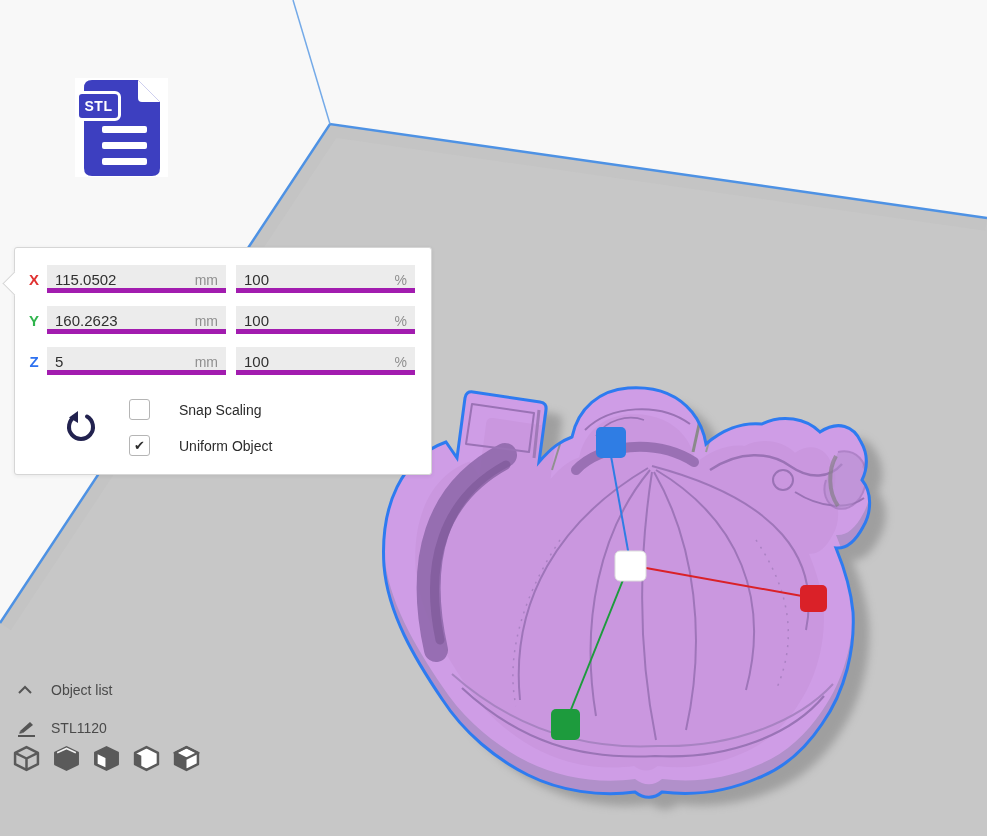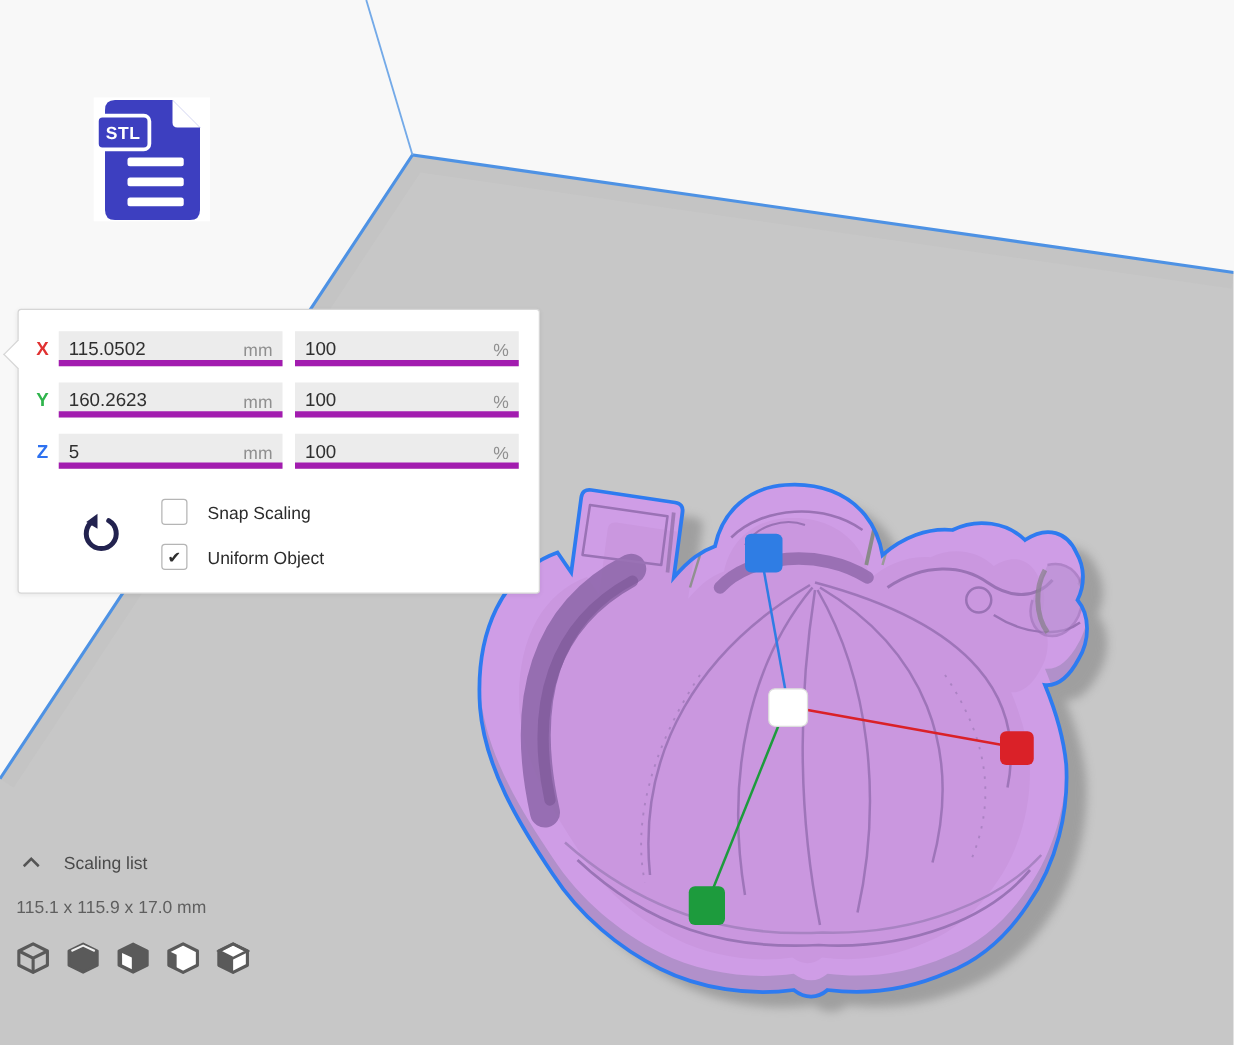--- a/index.html
+++ b/index.html
@@ -20,21 +20,21 @@
   .panel .notch{position:absolute;left:-9px;top:27px;width:16px;height:16px;background:#ffffff;
          border-left:1px solid #d6d6d6;border-bottom:1px solid #d6d6d6;transform:rotate(45deg);}
   .axis-label{position:absolute;width:20px;text-align:center;font-size:15px;font-weight:bold;
          line-height:30px;}
   .axis-x{color:#e03131}.axis-y{color:#2fb44c}.axis-z{color:#2d71f0}
   .field{position:absolute;height:28px;background:#ececec;border-bottom:5px solid #a21caf;
          display:flex;align-items:flex-end;justify-content:space-between;padding:0 8px;box-sizing:border-box;
          width:179px;cursor:text;}
   .field .val{font-size:15px;color:#303030;}
   .field .unit{font-size:14px;color:#8f8f8f;margin-top:36px;}
-  .chk-row{position:absolute;display:flex;align-items:center;gap:16px;}
+  .chk-row{position:absolute;display:flex;align-items:center;gap:29px;}
   .chk{width:19px;height:19px;background:#ffffff;border:1px solid #b5b5b5;border-radius:3px;
        display:flex;align-items:center;justify-content:center;font-size:13px;color:#2d2d2d;cursor:pointer;}
   .chk-label{font-size:14px;color:#2b2b2b;}
   .reset-btn{position:absolute;left:48px;top:162px;width:36px;height:36px;cursor:pointer;background:none;border:none;padding:0;}
 
   
   .obj-block{position:absolute;left:13px;top:679px;width:240px;}
   .obj-row{display:flex;align-items:center;height:22px;margin-bottom:14px;cursor:pointer;}
   .obj-row .ic{width:30px;display:flex;justify-content:flex-start;}
   .obj-title{font-size:14px;color:#4a4a4a;margin-left:8px;}
@@ -222,23 +222,32 @@
     </div>
   </div>
 
   <div class="obj-block">
     <div class="obj-row" style="margin-bottom:16px">
       <span class="ic">
         <svg width="14" height="10" viewBox="0 0 14 10" style="margin-left:5px">
           <path d="M1 8 L7 2 L13 8" fill="none" stroke="#555555" stroke-width="2"></path>
         </svg>
       </span>
-      <span class="obj-title">Scaling list</span>
-    </div>
-    <div class="obj-dims">115.1 x 115.9 x 17.0 mm</div>
+      <span class="obj-title">Object list</span>
+    </div>
+    <div class="obj-row" style="margin-bottom:6px">
+      <span class="ic">
+        <svg width="20" height="18" viewBox="0 0 20 18" style="margin-left:3px">
+          <path d="M4 12 L14 3 L17 6 L7 14 Z" fill="#555555"></path>
+          <path d="M4 12 L3.2 14.8 L7 14 Z" fill="#555555"></path>
+          <rect x="2" y="16" width="17" height="2" fill="#555555"></rect>
+        </svg>
+      </span>
+      <span class="obj-title">STL1120</span>
+    </div>
 
     <div class="viewbar">
       <button class="vbtn">
         <svg width="27" height="27" viewBox="0 0 26 26">
           <g fill="none" stroke="#5a5a5a" stroke-width="2.4" stroke-linejoin="round">
             <path d="M13 2 L24 7.5 L24 18.5 L13 24 L2 18.5 L2 7.5 Z"></path>
             <path d="M2 7.5 L13 13 L24 7.5 M13 13 L13 24"></path>
           </g>
         </svg>
       </button>

